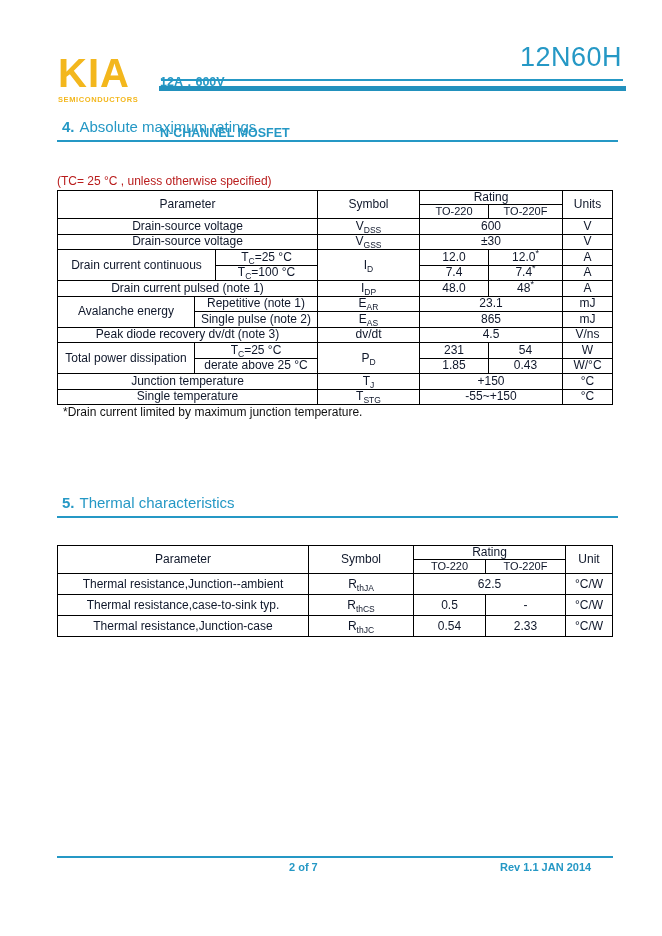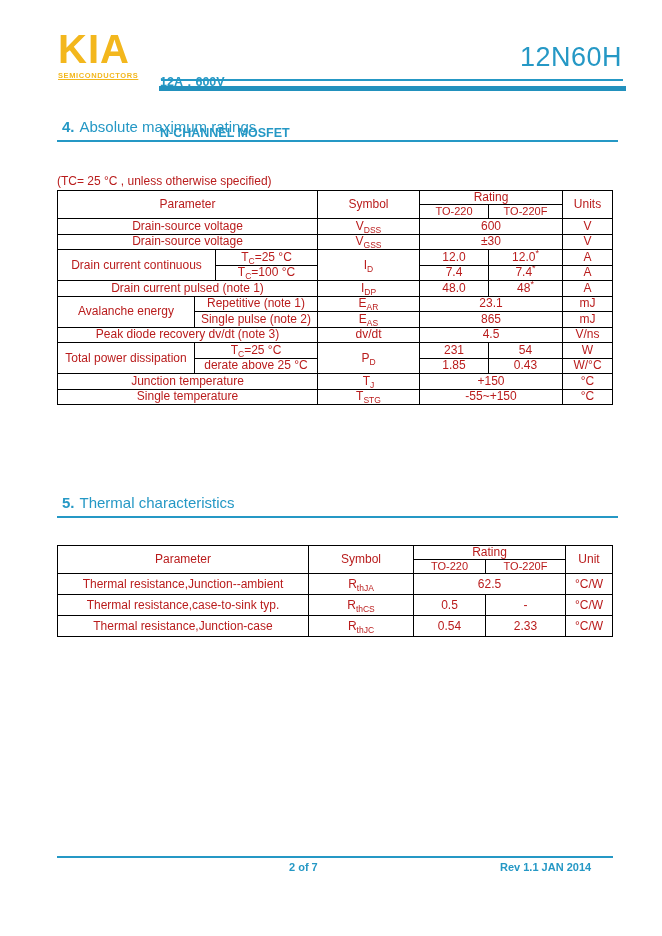--- a/index.html
+++ b/index.html
@@ -8,24 +8,25 @@
   body { font-family:"Liberation Sans", sans-serif; color:#1a1a1a; }
   .page {
     position:relative; width:662px; height:936px; background:#ffffff;
     overflow:hidden; margin:0 auto;
   }
   
   .logo { position:absolute; left:58px; top:30px; width:110px; }
   .logo-text {
     color:#F3B71D; font-size:40px; font-weight:bold; line-height:38px;
     letter-spacing:1px;
+    margin-top:24px;
   }
   .logo-sub {
     color:#F3B71D; font-size:7.5px; font-weight:bold; letter-spacing:0.6px;
-    margin-top:3px; white-space:nowrap;text-decoration:underline;
+    margin-top:3px; white-space:nowrap;
   }
   .hdr-spec {
     position:absolute; left:160px; top:40px; color:#2598C5;
     font-size:12.5px; font-weight:bold; line-height:17px; white-space:pre;
   }
   .part-number {
     position:absolute; right:40px; top:42px; color:#2598C5;
     font-size:27px; letter-spacing:0.5px;margin-left:35px;
   }
   .hdr-line-thin { position:absolute; left:161px; top:79px; width:462px; height:2px; background:#2598C5; }
@@ -40,21 +41,21 @@
   .sec5 { top:493px; }
   .sec-num { font-weight:bold; margin-right:5px; }
   
   .cond-note {
     position:absolute; left:57px; top:174px; width:555px;
     text-align:left; font-size:12px; color:#b91c1c;
   }
   
   table.ds {
     position:absolute; left:57px; border-collapse:collapse;
-    table-layout:fixed; width:555px; font-size:12px; color:#b91c1c;
+    table-layout:fixed; width:555px; font-size:12px; color:#0f172a;
   }
   .t-amr { top:190px; }
   .t-th  { top:545px; }
   table.ds td {
     border:1px solid #000; text-align:center; vertical-align:middle;
     line-height:1.05; padding:0 2px; overflow:hidden; white-space:nowrap;
   }
   table.ds tr.hrow  td { height:14px; }
   table.ds tr.hrow2 td { height:14px; font-size:11px; }
   .t-amr tr.brow td { height:15.5px; }
@@ -195,20 +196,21 @@
     </tr>
     <tr class="brow">
       <td colspan="3" class="tl">Single temperature</td>
       <td><span>T</span><sub>STG</sub></td>
       <td colspan="2">-55~+150</td>
       <td>°C</td>
     </tr>
   </tbody>
     </table>
 
+  <div class="footnote">*Drain current limited by maximum junction temperature.</div>
 
   <div class="section-heading sec5">
     <span class="sec-num">5.</span><span>Thermal characteristics</span>
   </div>
 
   <table class="ds t-th">
     <colgroup>
       <col style="width:251px">
         <col style="width:105px">
         <col style="width:72px">

